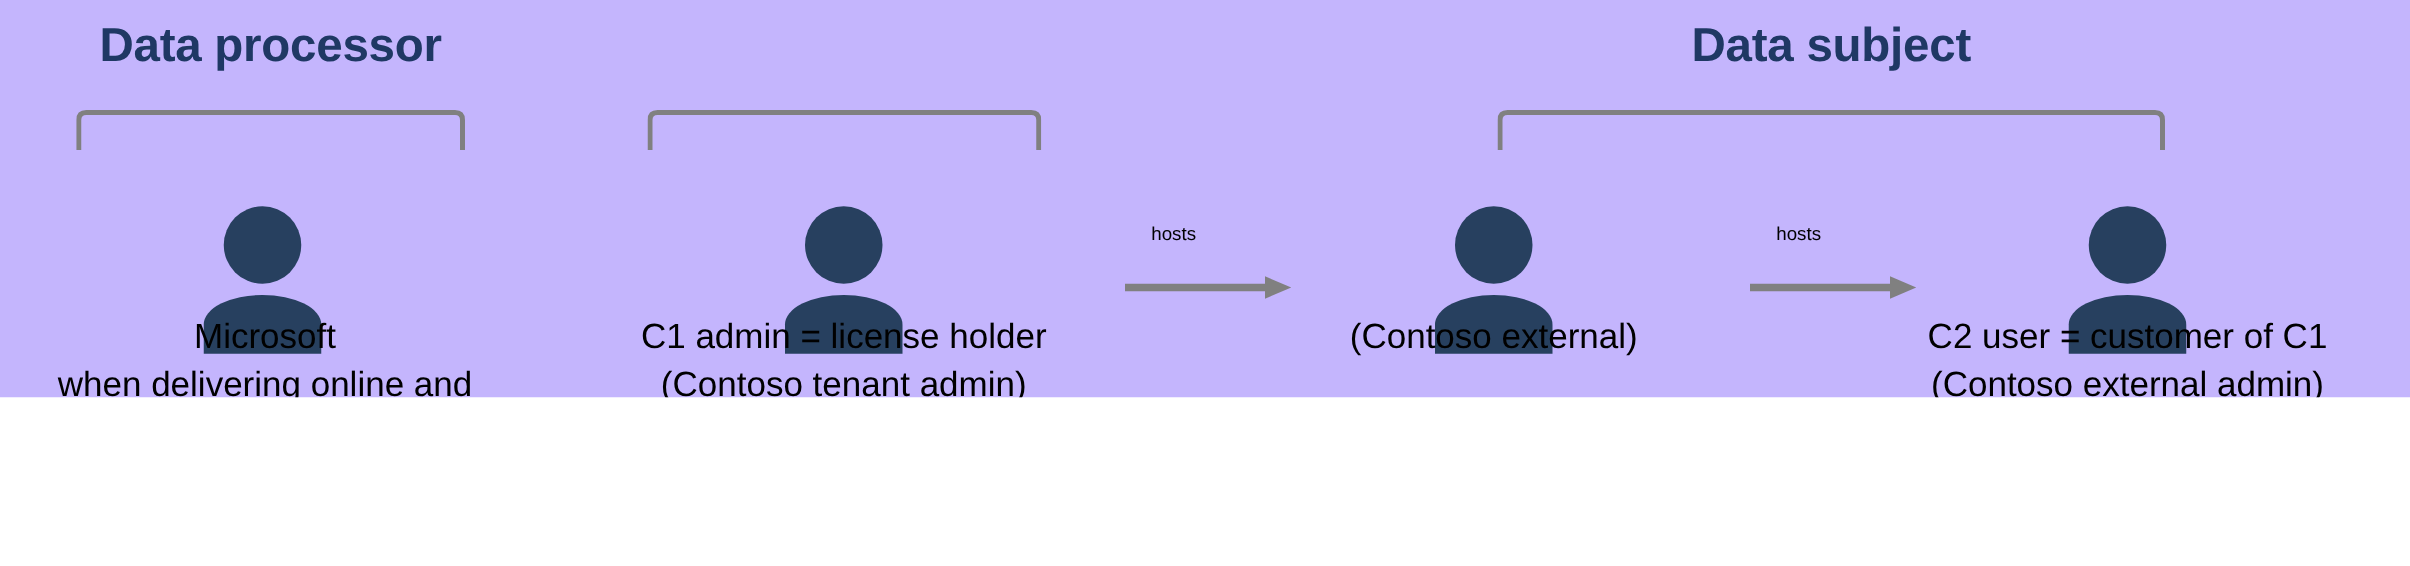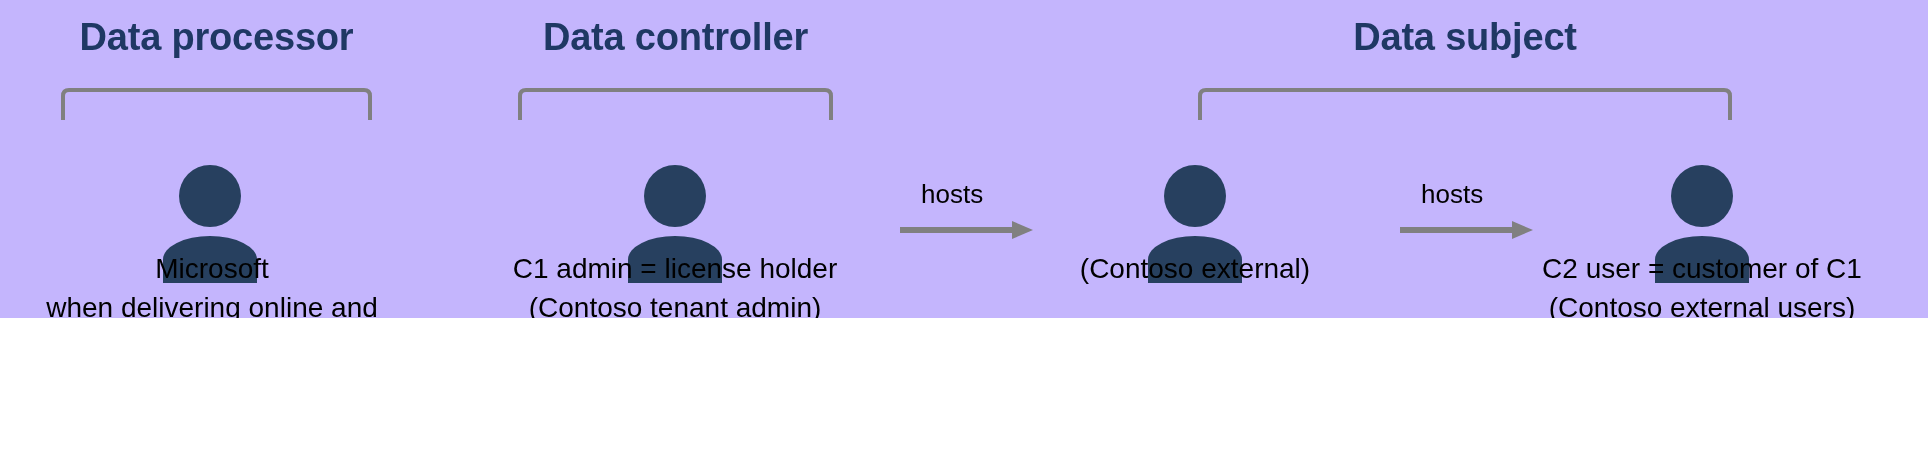--- a/index.html
+++ b/index.html
@@ -54,21 +54,21 @@
     white-space: nowrap;
   }
   .caption .line {
     display: block;
   }
   .arrow-group {
     position: absolute;
   }
   .arrow-label {
     position: absolute;
-    font-size: 26px;
+    font-size: 15px;
     color: #000000;
     white-space: nowrap;
     text-align: left;
   }
   .arrow-svg {
     position: absolute;
     display: block;
   }
 </style>
 </head>
@@ -87,21 +87,20 @@
   <div class="person" style="left:163px; top:165px; width:94px; height:118px;">
     <div class="person-head" style="left:16px; top:0px; width:62px; height:62px;"></div>
     <div class="person-body" style="left:0px; top:71px; width:94px; height:47px;"></div>
   </div>
 
   <div class="caption" style="left:0px; top:250px; width:424px;">
     <span class="line">Microsoft</span>
     <span class="line">when delivering online and</span>
   </div>
 
-  <div class="group-title" style="left:520px; top:18px; width:311px;">Data controller</div>
 
   <div class="bracket" style="left:518px; top:88px; width:315px; height:34px;">
     <svg width="315" height="34" viewBox="0 0 315 34" xmlns="http://www.w3.org/2000/svg">
       <path d="M 2 32 L 2 8 Q 2 2 8 2 L 307 2 Q 313 2 313 8 L 313 32" fill="none" stroke="#808080" stroke-width="4" stroke-linecap="butt"></path>
     </svg>
   </div>
 
   <div class="person" style="left:628px; top:165px; width:94px; height:118px;">
     <div class="person-head" style="left:16px; top:0px; width:62px; height:62px;"></div>
     <div class="person-body" style="left:0px; top:71px; width:94px; height:47px;"></div>
@@ -145,16 +144,16 @@
     </svg>
   </div>
 
   <div class="person" style="left:1655px; top:165px; width:94px; height:118px;">
     <div class="person-head" style="left:16px; top:0px; width:62px; height:62px;"></div>
     <div class="person-body" style="left:0px; top:71px; width:94px; height:47px;"></div>
   </div>
 
   <div class="caption" style="left:1480px; top:250px; width:444px;">
     <span class="line">C2 user = customer of C1</span>
-    <span class="line">(Contoso external users)</span>
+    <span class="line">(Contoso external admin)</span>
   </div>
 
 </div>
 
 </body></html>

